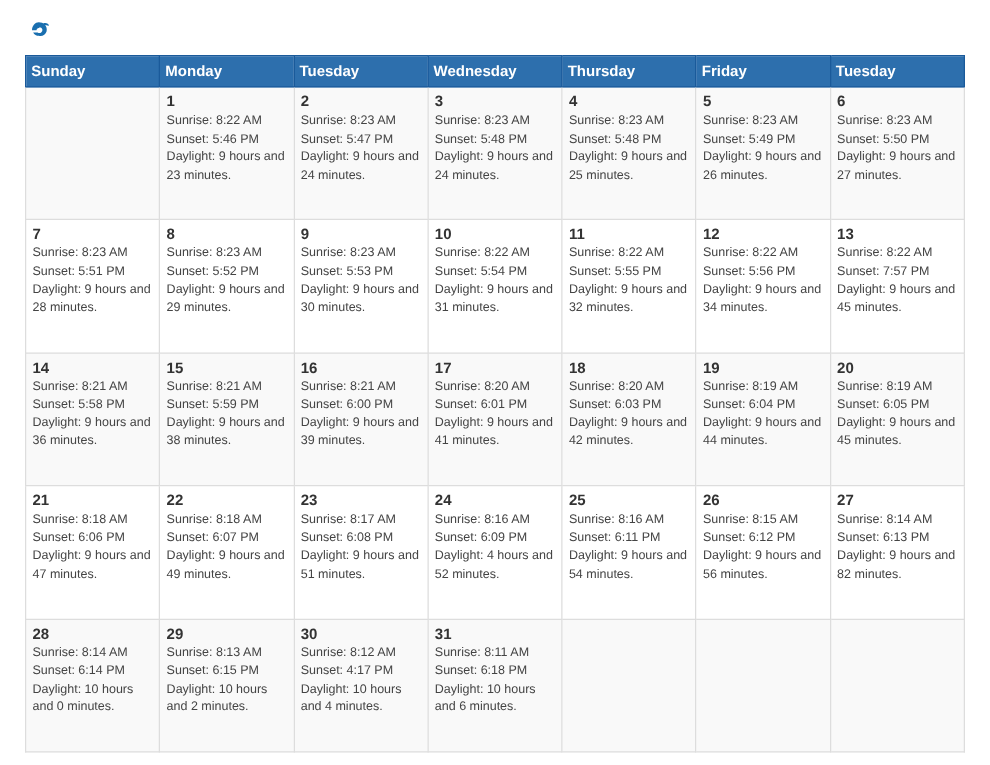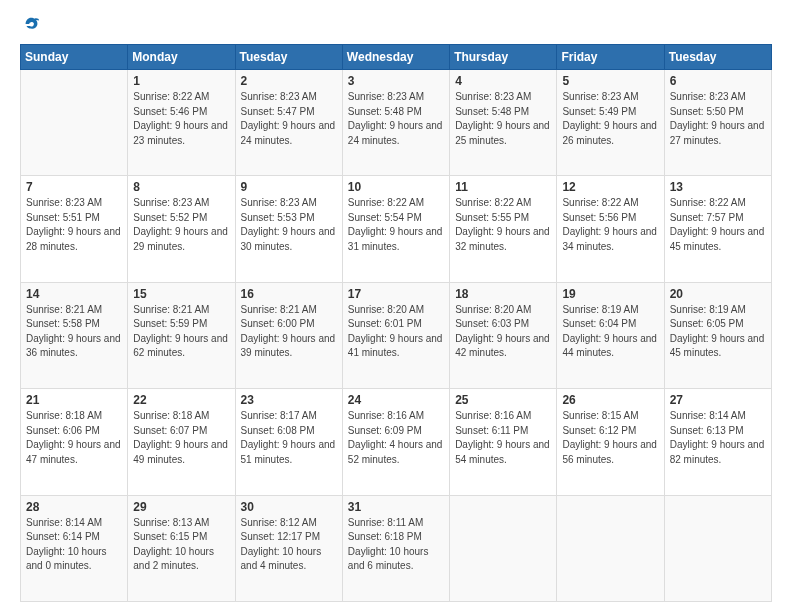--- a/index.html
+++ b/index.html
@@ -253,21 +253,21 @@
             <span>Sunrise: 8:21 AM</span><br>
             <span>Sunset: 5:58 PM</span><br>
             <span>Daylight: 9 hours and 36 minutes.</span>
           </div>
         </td>
           <td>
           <span class="day-number">15</span>
           <div class="day-info">
             <span>Sunrise: 8:21 AM</span><br>
             <span>Sunset: 5:59 PM</span><br>
-            <span>Daylight: 9 hours and 62 minutes.</span>
+            <span>Daylight: 9 hours and 38 minutes.</span>
           </div>
         </td>
           <td>
           <span class="day-number">16</span>
           <div class="day-info">
             <span>Sunrise: 8:21 AM</span><br>
             <span>Sunset: 6:00 PM</span><br>
             <span>Daylight: 9 hours and 39 minutes.</span>
           </div>
         </td>
@@ -376,21 +376,21 @@
           <div class="day-info">
             <span>Sunrise: 8:13 AM</span><br>
             <span>Sunset: 6:15 PM</span><br>
             <span>Daylight: 10 hours and 2 minutes.</span>
           </div>
         </td>
           <td>
           <span class="day-number">30</span>
           <div class="day-info">
             <span>Sunrise: 8:12 AM</span><br>
-            <span>Sunset: 12:17 PM</span><br>
+            <span>Sunset: 4:17 PM</span><br>
             <span>Daylight: 10 hours and 4 minutes.</span>
           </div>
         </td>
           <td>
           <span class="day-number">31</span>
           <div class="day-info">
             <span>Sunrise: 8:11 AM</span><br>
             <span>Sunset: 6:18 PM</span><br>
             <span>Daylight: 10 hours and 6 minutes.</span>
           </div>

